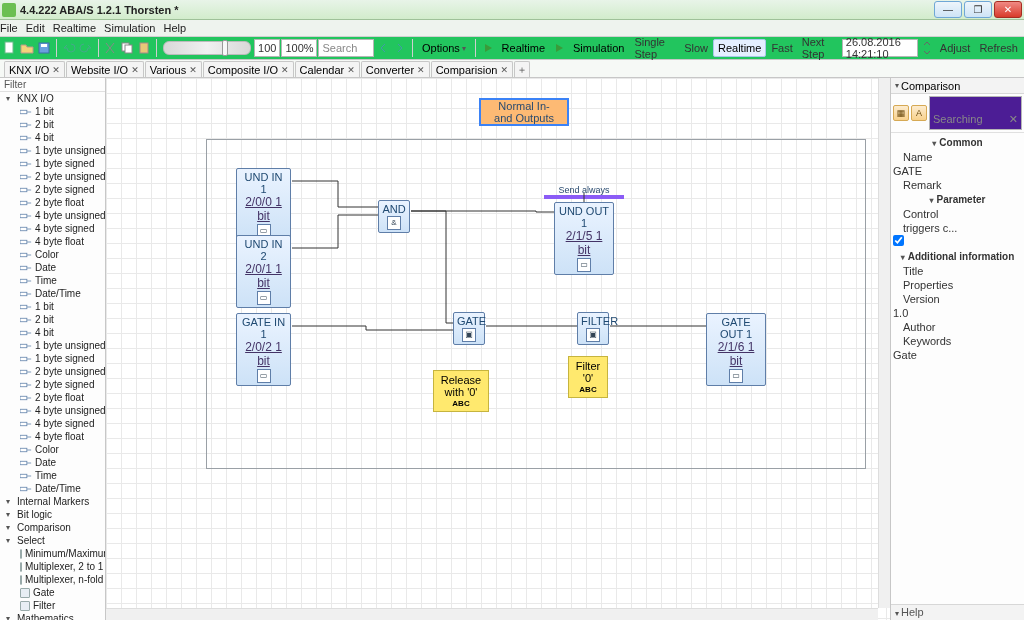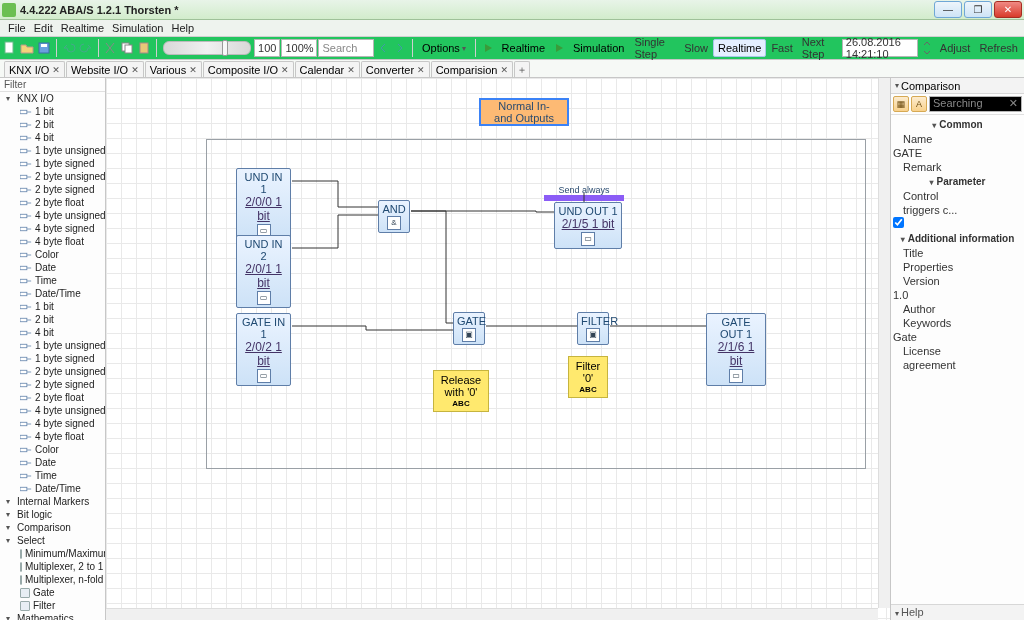--- a/index.html
+++ b/index.html
@@ -9,21 +9,21 @@
 .titlebar { height: 20px; background: linear-gradient(#e8f4e8,#d2eccc); border-bottom:1px solid #9fc199; display:flex; align-items:center; padding:0 2px; position:relative;}
 .titlebar .ico { width:14px; height:14px; background:#6bbf52; border-radius:2px; margin-right:4px; }
 .titlebar .title { color:#222; font-size:11px; flex:1;font-weight:bold; }
 .winbtns { display:flex; }
 .winbtn { width:28px; height:17px; margin-left:2px; border-radius:3px; display:flex; align-items:center; justify-content:center; font-size:10px; color:#333;}
 .winbtn.min { background:linear-gradient(#eef5fb,#cee4f6); border:1px solid #6fa7d6; }
 .winbtn.max { background:linear-gradient(#eef5fb,#cee4f6); border:1px solid #6fa7d6; }
 .winbtn.close { background:linear-gradient(#f08a84,#d83b2b); border:1px solid #a62e22; color:#fff; }
 
 
-.menubar { height:17px; background:#eef3ee; border-bottom:1px solid #d0d0d0; display:flex; align-items:center; padding:0 8px; gap:8px;}
+.menubar { height:17px; background:#eef3ee; border-bottom:1px solid #d0d0d0; display:flex; align-items:center; padding:0 0; gap:8px;}
 .menubar span { color:#222; }
 
 
 .toolbar { height:23px; background:#22c55e; border-bottom:1px solid #c7c7c7; display:flex; align-items:center; padding:0 2px; gap:1px;}
 .tb { width:20px; height:18px; border:1px solid transparent; border-radius:2px; display:flex; align-items:center; justify-content:center;}
 .tb svg { width:14px; height:14px; }
 .sep { width:1px; height:18px; background:#cfcfcf; margin:0 3px;}
 .toolbar .tInput { height:18px; border:1px solid #b6b6b6; background:#fff; padding:0 3px; font-size:11px; display:flex; align-items:center; color:#888;}
 .tbtxt{ padding:0 4px; color:#333; }
 .toolbar .btntxt { height:18px; padding:0 4px; display:flex; align-items:center; border:1px solid transparent; border-radius:2px;}
@@ -62,21 +62,21 @@
 .micon { width:14px;height:14px; margin:1px auto 0; border:1px solid #5f7ea8; background:#fff; display:block; font-size:8px; line-height:12px; color:#345;}
 .note { position:absolute; background:#ffe96e; border:1px solid #c6b43e; font-size:9px; padding:3px 5px; text-align:center;}
 .caption { position:absolute; font-size:9px; color:#2a4b6f; text-align:center;}
 svg.wires { position:absolute; inset:0; width:100%; height:100%; pointer-events:none;}
 
 
 .rightcol { width:134px; background:#fdfdfd; border-left:1px solid #c7c7c7; display:flex; flex-direction:column;}
 .rightcol .phead { height:16px; background:#f3f3f3; border-bottom:1px solid #d7d7d7; font-size:10px; padding:1px 4px; display:flex; align-items:center;}
 .psearchrow { display:flex; align-items:center; padding:2px; gap:2px; border-bottom:1px solid #e0e0e0;}
 .pbtn { width:16px;height:16px; background:linear-gradient(#fdeccf,#f8d18c); border:1px solid #d6a954; border-radius:2px; display:flex; align-items:center; justify-content:center; font-size:9px; color:#6b4b10;}
-.psearch { flex:1; height:16px; border:1px solid #b6b6b6; font-size:10px; padding:0 3px; color:#888; background:#000000;}
+.psearch { flex:1; height:16px; border:1px solid #b6b6b6; font-size:10px; padding:16px 3px; color:#888; background:#4c1d95;}
 .psearch .x { float:right; color:#888;}
 .proptable { padding:2px 0;}
 .psect { font-size:10px; font-weight:bold; padding:2px 4px; color:#333;text-align:center; }
 .psect::before { content:"▾"; font-size:8px; margin-right:3px; color:#555;}
 .prow { display:flex; font-size:10px; padding:0 2px; line-height:14px;flex-direction:column;}
 .prow .k { width:66px; padding-left:10px; color:#333;}
 .prow .v { flex:1; color:#333;}
 .prow input[type=checkbox]{ width:11px;height:11px;}
 .rightcol .helpbar { height:16px; background:#f3f3f3; border-top:1px solid #d7d7d7; font-size:10px; padding:1px 4px; color:#555; margin-top:auto;}
 .exp { font-size:8px; color:#555; margin-right:2px;}
@@ -472,32 +472,32 @@
         <span class="micon">&amp;</span>
     </div>
     <div class="cbox node" style="left:347px; top:234px; width:32px;">
       <div>GATE</div>
         <span class="micon">▣</span>
     </div>
     <div class="cbox node" style="left:471px; top:234px; width:32px;">
       <div>FILTER</div>
         <span class="micon">▣</span>
     </div>
-    <div class="cbox node" style="left:448px; top:124px; width:68px;">
+    <div class="cbox node" style="left:448px; top:124px; width:60px;">
       <div>UND OUT 1</div>
         <div class="nodeSub">2/1/5 1 bit</div>
       <span class="micon">▭</span>
     </div>
     <div class="cbox node" style="left:600px; top:235px; width:60px;">
       <div>GATE OUT 1</div>
         <div class="nodeSub">2/1/6 1 bit</div>
       <span class="micon">▭</span>
     </div>
 
-    <div class="caption" style="left:438px;top:107px;width:80px;border-bottom:6px solid #8b5cf6;">Send always</div>
+    <div class="caption" style="left:438px;top:107px;width:80px;border-bottom:4px solid #8b5cf6;">Send always</div>
 
     <div class="note" style="left:327px;top:292px;width:56px;">
       <div>Release with '0'</div><b style="font-size:8px;">ABC</b>
     </div>
     <div class="note" style="left:462px;top:278px;width:40px;">
       <div>Filter '0'</div><b style="font-size:8px;">ABC</b>
     </div>
 
     <svg class="wires">
       <g stroke="#333" stroke-width="1" fill="none">
@@ -555,20 +555,16 @@
           <div class="v">1.0</div>
         </div>
       <div class="prow">
           <div class="k">Author</div>
           <div class="v"></div>
         </div>
       <div class="prow">
           <div class="k">Keywords</div>
           <div class="v">Gate</div>
         </div>
-      <div class="prow">
-          <div class="k">License agreement</div>
-          <div class="v"></div>
-        </div>
     </div>
     <div class="helpbar"><span class="exp">▾</span><span>Help</span></div>
   </div>
 </div>
 
 </body></html>

